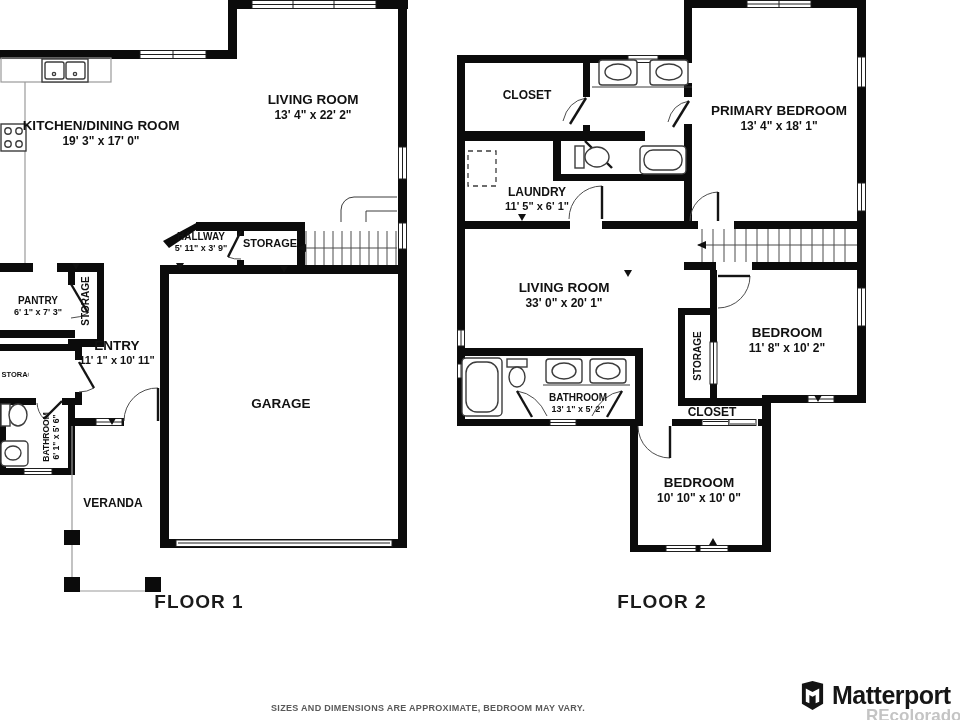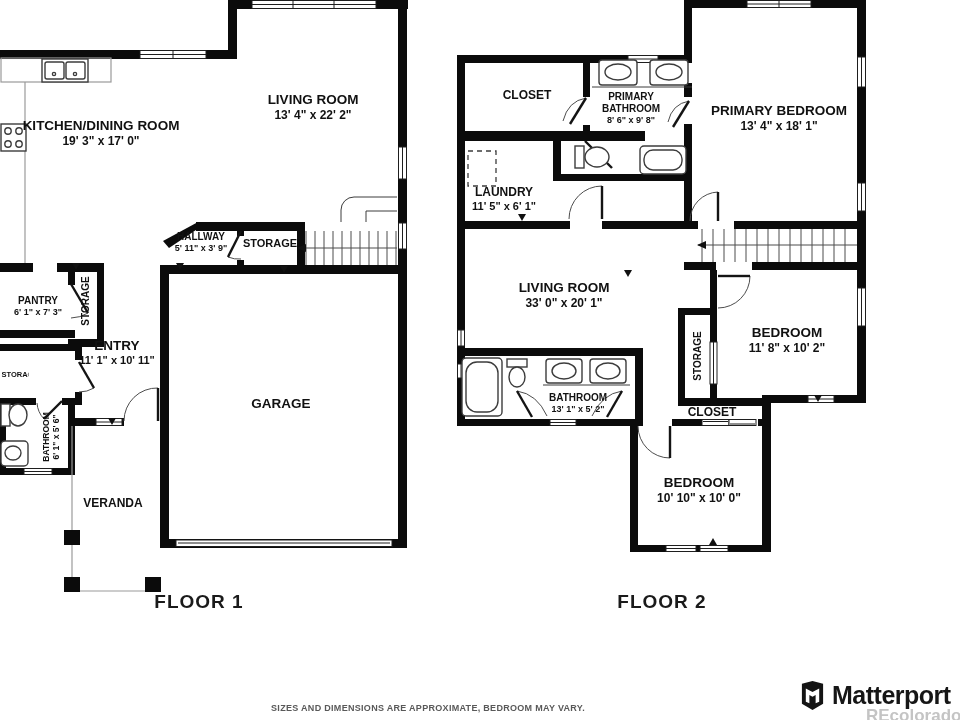--- a/index.html
+++ b/index.html
@@ -425,29 +425,25 @@
     <div class="s14">GARAGE</div>
   </div>
   <div class="lbl" style="left:113px;top:503px">
     <div class="s12">VERANDA</div>
   </div>
   <div class="floor-title" style="left:199px;top:602px">FLOOR 1</div>
 
   <div class="lbl" style="left:527px;top:95px">
     <div class="s12">CLOSET</div>
   </div>
-  <div class="lbl" style="left:631px;top:109px">
-    <div class="s10 wrap">PRIMARY BATHROOM</div>
-    <div class="s9">8' 6" x 9' 8"</div>
-  </div>
   <div class="lbl" style="left:779px;top:119px">
     <div class="s14">PRIMARY BEDROOM</div>
     <div class="s12">13' 4" x 18' 1"</div>
   </div>
-  <div class="lbl" style="left:504px;top:199px">
+  <div class="lbl" style="left:537px;top:199px">
     <div class="s12">LAUNDRY</div>
     <div class="s11">11' 5" x 6' 1"</div>
   </div>
   <div class="lbl" style="left:564px;top:296px">
     <div class="s14">LIVING ROOM</div>
     <div class="s12">33' 0" x 20' 1"</div>
   </div>
   <div class="lbl" style="left:787px;top:341px">
     <div class="s14">BEDROOM</div>
     <div class="s12">11' 8" x 10' 2"</div>

